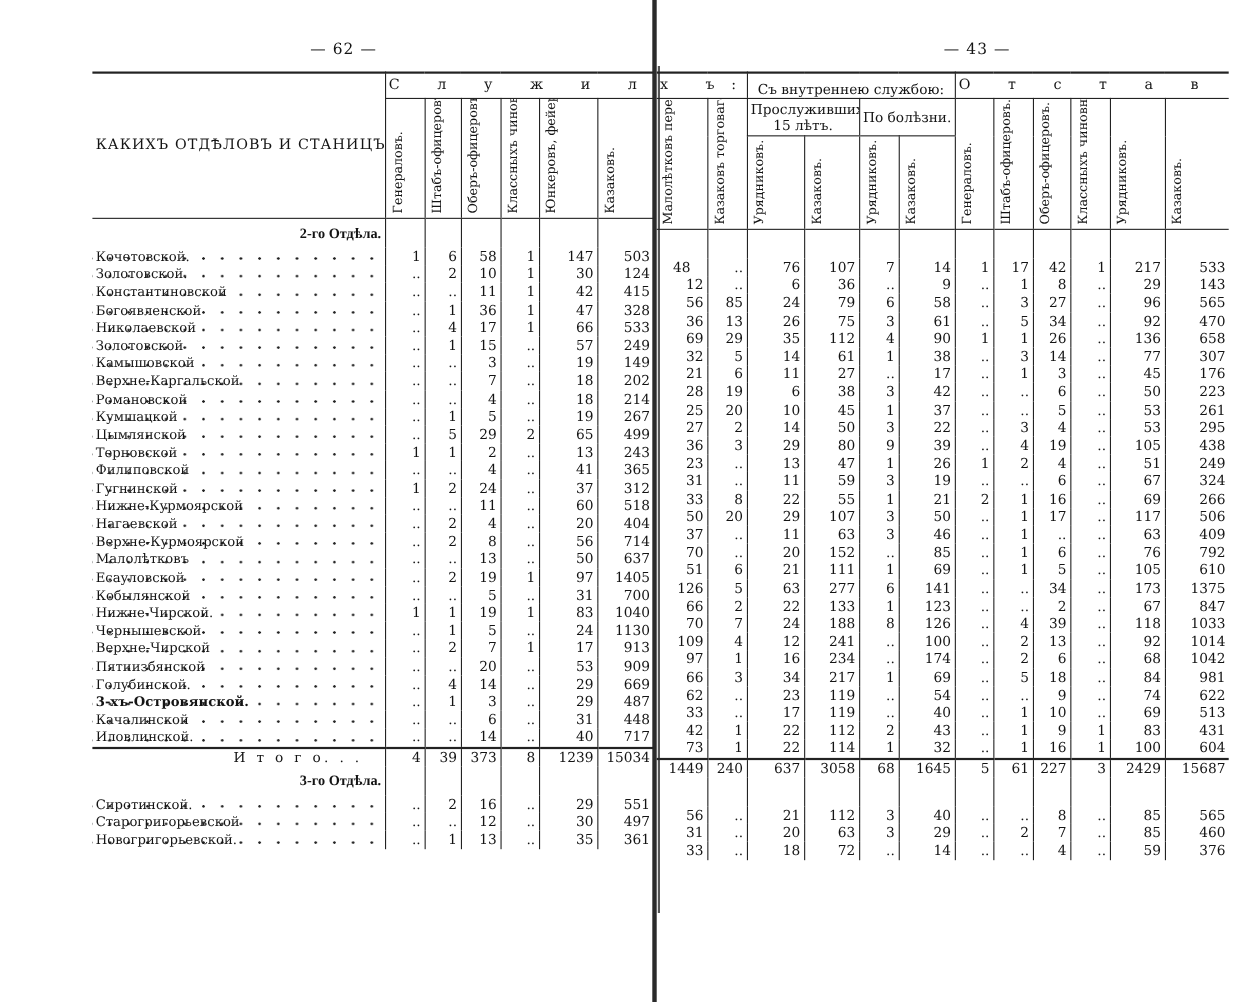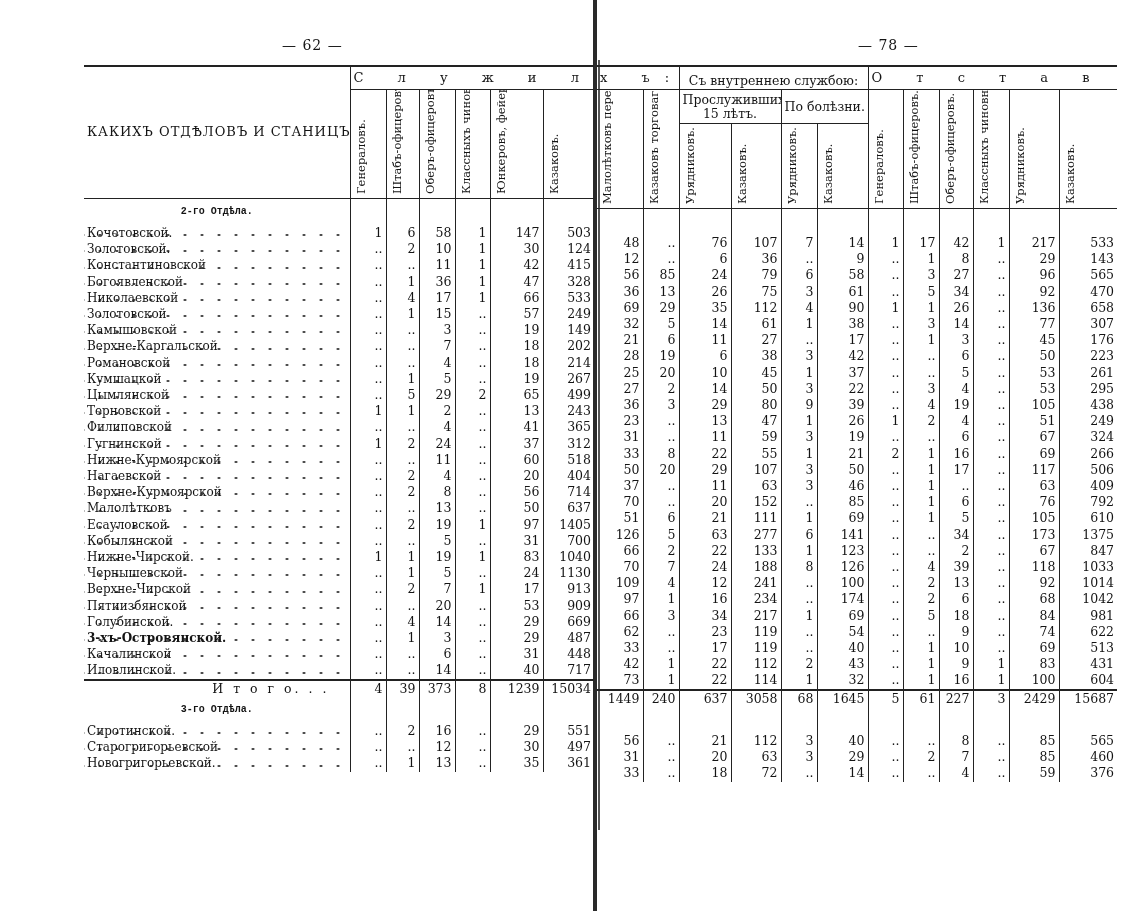--- a/index.html
+++ b/index.html
@@ -8,29 +8,29 @@
   .gutter{position:absolute;left:593px;top:0;width:4px;height:911px;background:#2a2a2a;}
   .gutter2{position:absolute;left:598px;top:60px;width:2px;height:770px;background:#555;}
   table.grid{position:absolute;border-collapse:collapse;table-layout:fixed;font-size:12.5px;}
   table.grid td,table.grid th{padding:0 3px;height:16.2px;line-height:16.2px;white-space:nowrap;overflow:hidden;}
   .hdr th{font-weight:normal;border-left:1.5px solid #222;border-bottom:1.5px solid #222;vertical-align:bottom;}
   .topline{border-top:2px solid #222;}
   .spaced{letter-spacing:15px;text-align:center;font-size:13px;height:22px !important;line-height:22px !important;}
   .vert{writing-mode:vertical-rl;transform:rotate(180deg);text-align:left;font-size:11.5px;line-height:12px;padding:4px 1px !important;height:100px;}
   .rowlabel{font-size:12px;text-align:left;}
   .num{text-align:right;border-left:1.5px solid #222;}
-  .sec{font-family:Liberation Mono, monospace;font-weight:bold;font-size:10px;text-align:center;height:26px !important;}
+  .sec{font-family:Liberation Serif, serif;font-weight:bold;font-size:13px;text-align:right;height:26px !important;}
   .tot td{border-top:2px solid #222;height:28px;line-height:28px;}
   .lblhdr{font-size:13px;text-align:center;vertical-align:middle !important;letter-spacing:1px;}
 </style>
 </head>
 <body>
 
 <div class="page-num" style="left:282px">— 62 —</div>
-<div class="page-num" style="left:858px">— 78 —</div>
+<div class="page-num" style="left:858px">— 43 —</div>
 <div class="gutter"></div>
 <div class="gutter2"></div>
 
 <table class="grid" id="left-table" style="left:84px;top:65px;width:510px;">
   <colgroup>
     <col style="width:266px">
       <col style="width:36px">
       <col style="width:33px">
       <col style="width:36px">
       <col style="width:35px">
@@ -446,21 +446,21 @@
         <td class="num sec"></td>
         <td class="num sec"></td>
         <td class="num sec"></td>
         <td class="num sec"></td>
         <td class="num sec"></td>
         <td class="num sec"></td>
         <td class="num sec"></td>
         <td class="num sec"></td>
       </tr>
       <tr>
-        <td class="num" style="border-left: none;">48</td>
+        <td class="num" style="border-left: none; text-align: center;">48</td>
         <td class="num">..</td>
         <td class="num">76</td>
         <td class="num">107</td>
         <td class="num">7</td>
         <td class="num">14</td>
         <td class="num">1</td>
         <td class="num">17</td>
         <td class="num">42</td>
         <td class="num">1</td>
         <td class="num">217</td>

